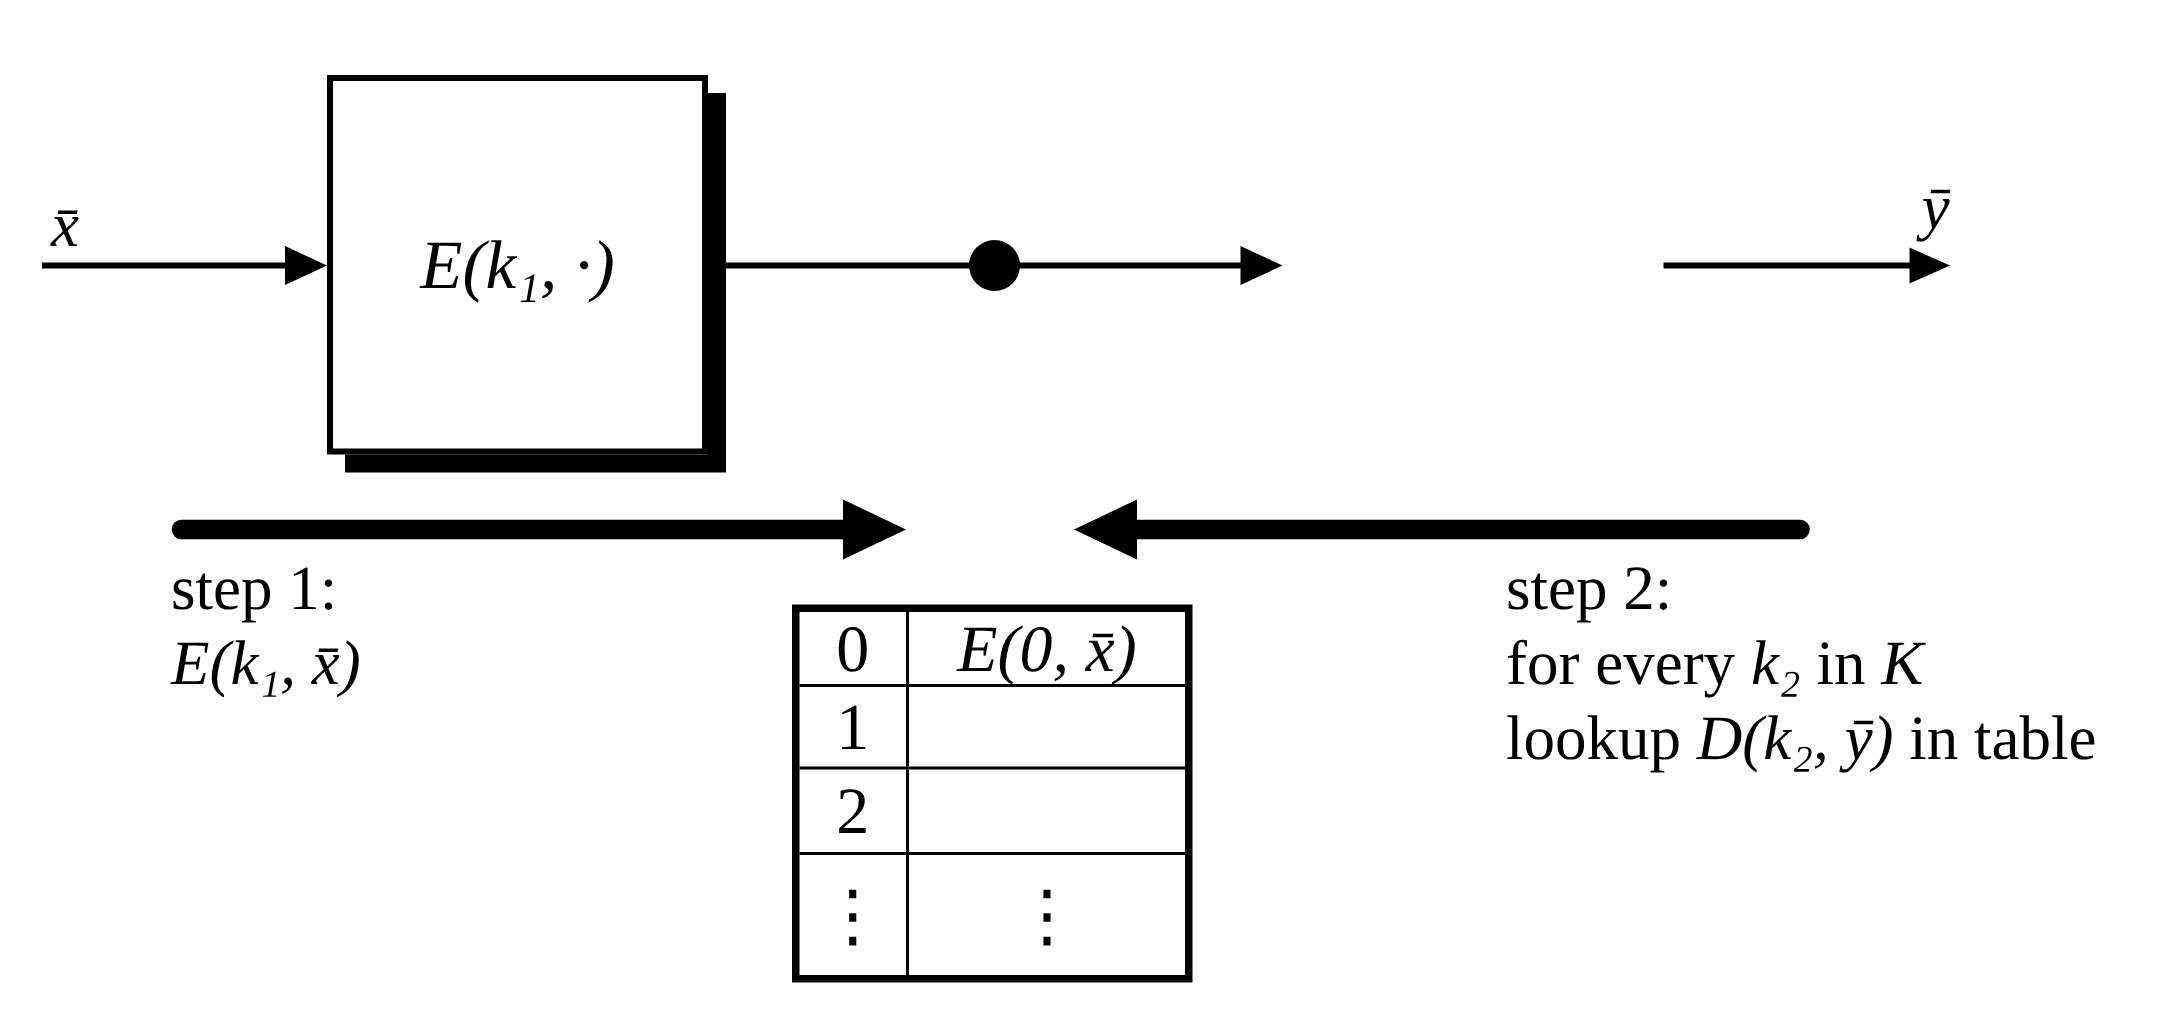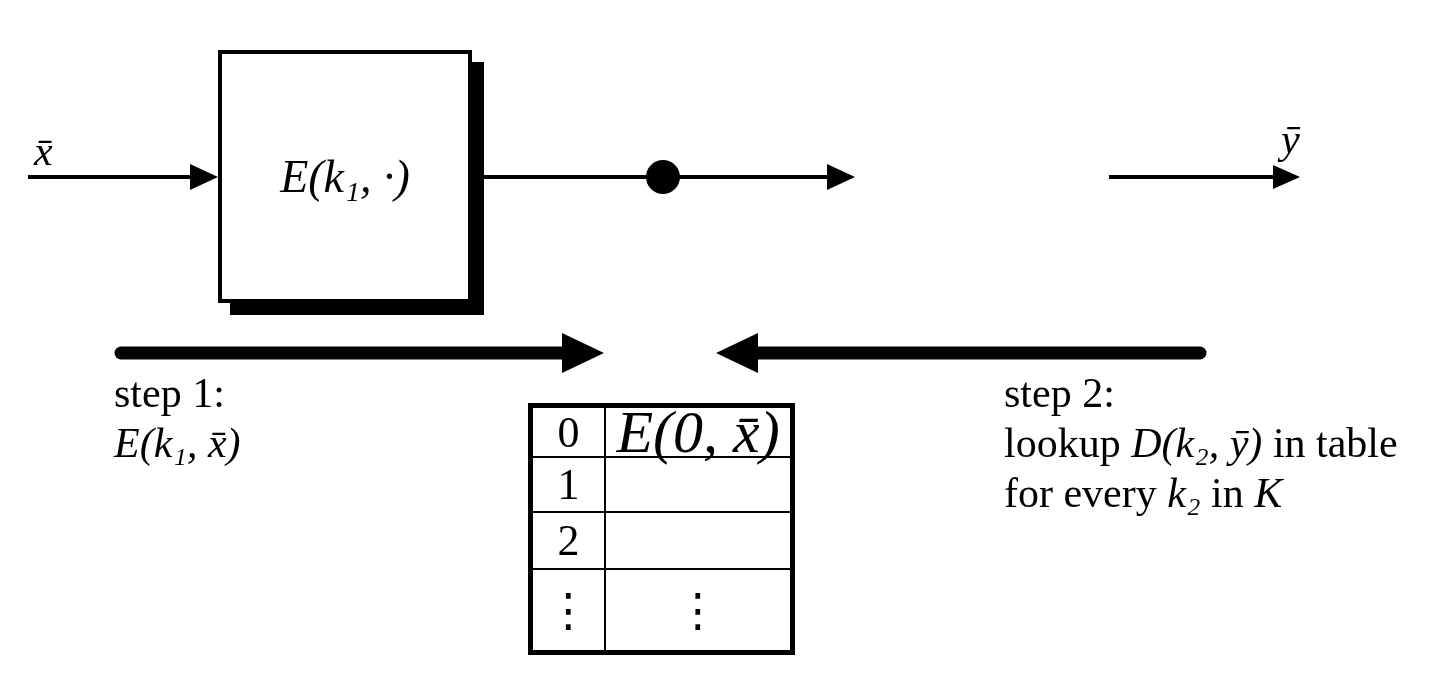--- a/index.html
+++ b/index.html
@@ -65,21 +65,21 @@
   .t-row.r4{flex:1;border-bottom:none;}
   .t-key{
     width:73px;box-sizing:border-box;
     border-right:2px solid #000;
     display:flex;align-items:center;justify-content:center;
     font-size:44px;
   }
   .t-val{
     flex:1;
     display:flex;align-items:center;justify-content:center;
-    font-style:italic;font-size:60px;
+    font-style:italic;font-size:44px;
     white-space:nowrap;
   }
   .dots{
     font-style:normal;
     font-family:"DejaVu Serif","DejaVu Sans",serif;
     font-size:46px;
     line-height:1;
   }
 </style>
 </head>
@@ -115,22 +115,22 @@
 
   <div class="io-label" id="y-label">ȳ</div>
 
   <div class="step-text" id="step1-text">
     <div class="rm">step 1:</div>
     <div class="it">E(k₁, x̄)</div>
   </div>
 
   <div class="step-text" id="step2-text">
     <div class="rm">step 2:</div>
+    <div><span class="rm">for every </span><span class="it">k₂</span><span class="rm"> in </span><span class="it">K</span></div>
     <div><span class="rm">lookup </span><span class="it">D(k₂, ȳ)</span><span class="rm"> in table</span></div>
-    <div><span class="rm">for every </span><span class="it">k₂</span><span class="rm"> in </span><span class="it">K</span></div>
   </div>
 
   <div class="mitm-table">
     <div class="t-row r1">
       <div class="t-key">0</div>
       <div class="t-val">E(0, x̄)</div>
     </div>
     <div class="t-row r2">
       <div class="t-key">1</div>
     </div>

